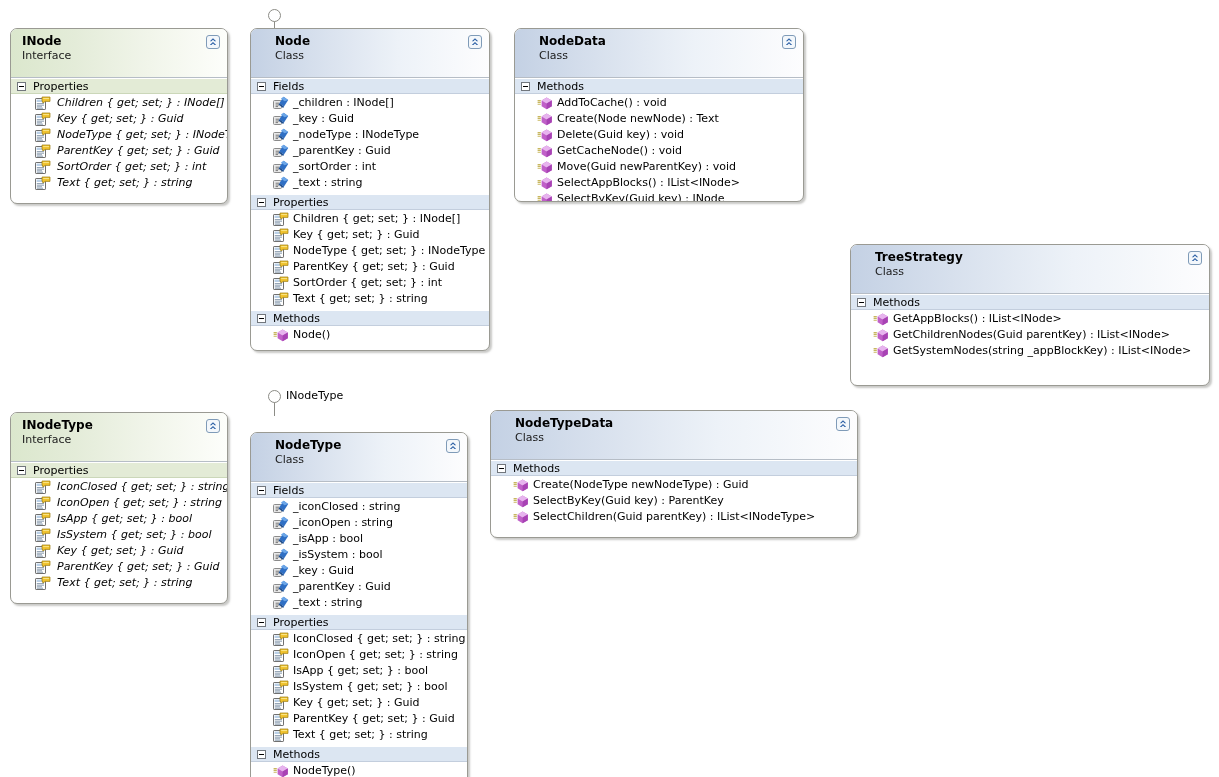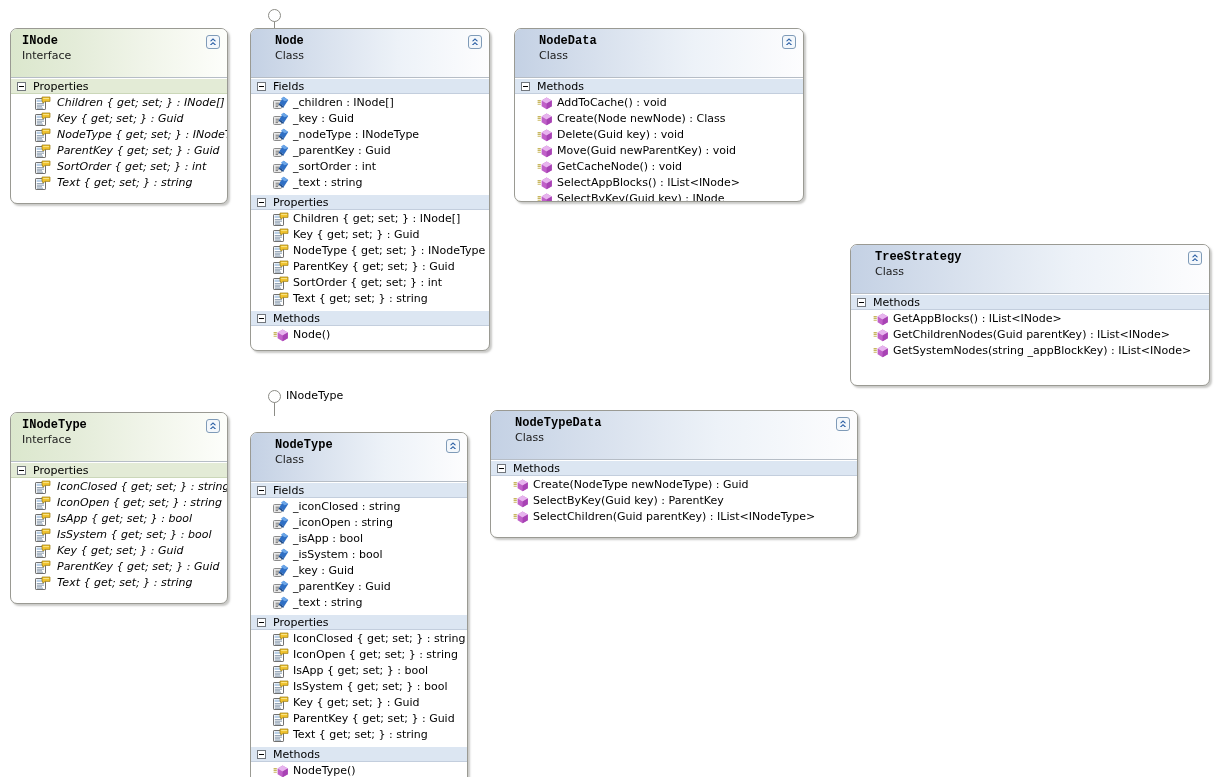--- a/index.html
+++ b/index.html
@@ -52,21 +52,20 @@
   }
   .type-interface .uml-header {
     background: linear-gradient(to right, #dbe7cd 0%, #e4ecd9 30%, #f1f5ea 64%, #fdfefb 100%);
   }
   .uml-title {
     font-weight: bold;
     font-size: 12px;
     line-height: 15px;
     letter-spacing: 0px;
     color: #000000;
-    font-family: Liberation Mono, monospace;
   }
   .uml-stereotype {
     font-size: 11px;
     line-height: 14px;
     color: #1a1a1a;
   }
   .uml-collapse {
     position: absolute;
     right: 7px;
     top: 6px;
@@ -413,45 +412,45 @@
               <path d="M9.6 7.6 L14.8 4.6 L14.8 10.2 L9.6 13.2 Z" fill="#a843b4"></path>
             </svg>
           </span><span>AddToCache() : void</span></div>
         <div class="uml-member"><span class="member-icon">
             <svg width="16" height="15" viewBox="0 0 16 15">
               <path d="M0.6 4.6 h3.2 M0.6 6.4 h3.2 M0.6 8.2 h3.2" stroke="#c7b65e" stroke-width="1.1"></path>
               <path d="M9.6 1.6 L14.8 4.6 L14.8 10.2 L9.6 13.2 L4.6 10.2 L4.6 4.6 Z" fill="#c060c8"></path>
               <path d="M9.6 1.6 L14.8 4.6 L9.6 7.6 L4.6 4.6 Z" fill="#e7b4ee"></path>
               <path d="M9.6 7.6 L14.8 4.6 L14.8 10.2 L9.6 13.2 Z" fill="#a843b4"></path>
             </svg>
-          </span><span>Create(Node newNode) : Class</span></div>
+          </span><span>Create(Node newNode) : Text</span></div>
         <div class="uml-member"><span class="member-icon">
             <svg width="16" height="15" viewBox="0 0 16 15">
               <path d="M0.6 4.6 h3.2 M0.6 6.4 h3.2 M0.6 8.2 h3.2" stroke="#c7b65e" stroke-width="1.1"></path>
               <path d="M9.6 1.6 L14.8 4.6 L14.8 10.2 L9.6 13.2 L4.6 10.2 L4.6 4.6 Z" fill="#c060c8"></path>
               <path d="M9.6 1.6 L14.8 4.6 L9.6 7.6 L4.6 4.6 Z" fill="#e7b4ee"></path>
               <path d="M9.6 7.6 L14.8 4.6 L14.8 10.2 L9.6 13.2 Z" fill="#a843b4"></path>
             </svg>
           </span><span>Delete(Guid key) : void</span></div>
         <div class="uml-member"><span class="member-icon">
             <svg width="16" height="15" viewBox="0 0 16 15">
               <path d="M0.6 4.6 h3.2 M0.6 6.4 h3.2 M0.6 8.2 h3.2" stroke="#c7b65e" stroke-width="1.1"></path>
               <path d="M9.6 1.6 L14.8 4.6 L14.8 10.2 L9.6 13.2 L4.6 10.2 L4.6 4.6 Z" fill="#c060c8"></path>
               <path d="M9.6 1.6 L14.8 4.6 L9.6 7.6 L4.6 4.6 Z" fill="#e7b4ee"></path>
               <path d="M9.6 7.6 L14.8 4.6 L14.8 10.2 L9.6 13.2 Z" fill="#a843b4"></path>
             </svg>
+          </span><span>GetCacheNode() : void</span></div>
+        <div class="uml-member"><span class="member-icon">
+            <svg width="16" height="15" viewBox="0 0 16 15">
+              <path d="M0.6 4.6 h3.2 M0.6 6.4 h3.2 M0.6 8.2 h3.2" stroke="#c7b65e" stroke-width="1.1"></path>
+              <path d="M9.6 1.6 L14.8 4.6 L14.8 10.2 L9.6 13.2 L4.6 10.2 L4.6 4.6 Z" fill="#c060c8"></path>
+              <path d="M9.6 1.6 L14.8 4.6 L9.6 7.6 L4.6 4.6 Z" fill="#e7b4ee"></path>
+              <path d="M9.6 7.6 L14.8 4.6 L14.8 10.2 L9.6 13.2 Z" fill="#a843b4"></path>
+            </svg>
           </span><span>Move(Guid newParentKey) : void</span></div>
-        <div class="uml-member"><span class="member-icon">
-            <svg width="16" height="15" viewBox="0 0 16 15">
-              <path d="M0.6 4.6 h3.2 M0.6 6.4 h3.2 M0.6 8.2 h3.2" stroke="#c7b65e" stroke-width="1.1"></path>
-              <path d="M9.6 1.6 L14.8 4.6 L14.8 10.2 L9.6 13.2 L4.6 10.2 L4.6 4.6 Z" fill="#c060c8"></path>
-              <path d="M9.6 1.6 L14.8 4.6 L9.6 7.6 L4.6 4.6 Z" fill="#e7b4ee"></path>
-              <path d="M9.6 7.6 L14.8 4.6 L14.8 10.2 L9.6 13.2 Z" fill="#a843b4"></path>
-            </svg>
-          </span><span>GetCacheNode() : void</span></div>
         <div class="uml-member"><span class="member-icon">
             <svg width="16" height="15" viewBox="0 0 16 15">
               <path d="M0.6 4.6 h3.2 M0.6 6.4 h3.2 M0.6 8.2 h3.2" stroke="#c7b65e" stroke-width="1.1"></path>
               <path d="M9.6 1.6 L14.8 4.6 L14.8 10.2 L9.6 13.2 L4.6 10.2 L4.6 4.6 Z" fill="#c060c8"></path>
               <path d="M9.6 1.6 L14.8 4.6 L9.6 7.6 L4.6 4.6 Z" fill="#e7b4ee"></path>
               <path d="M9.6 7.6 L14.8 4.6 L14.8 10.2 L9.6 13.2 Z" fill="#a843b4"></path>
             </svg>
           </span><span>SelectAppBlocks() : IList&lt;INode&gt;</span></div>
         <div class="uml-member"><span class="member-icon">
             <svg width="16" height="15" viewBox="0 0 16 15">

